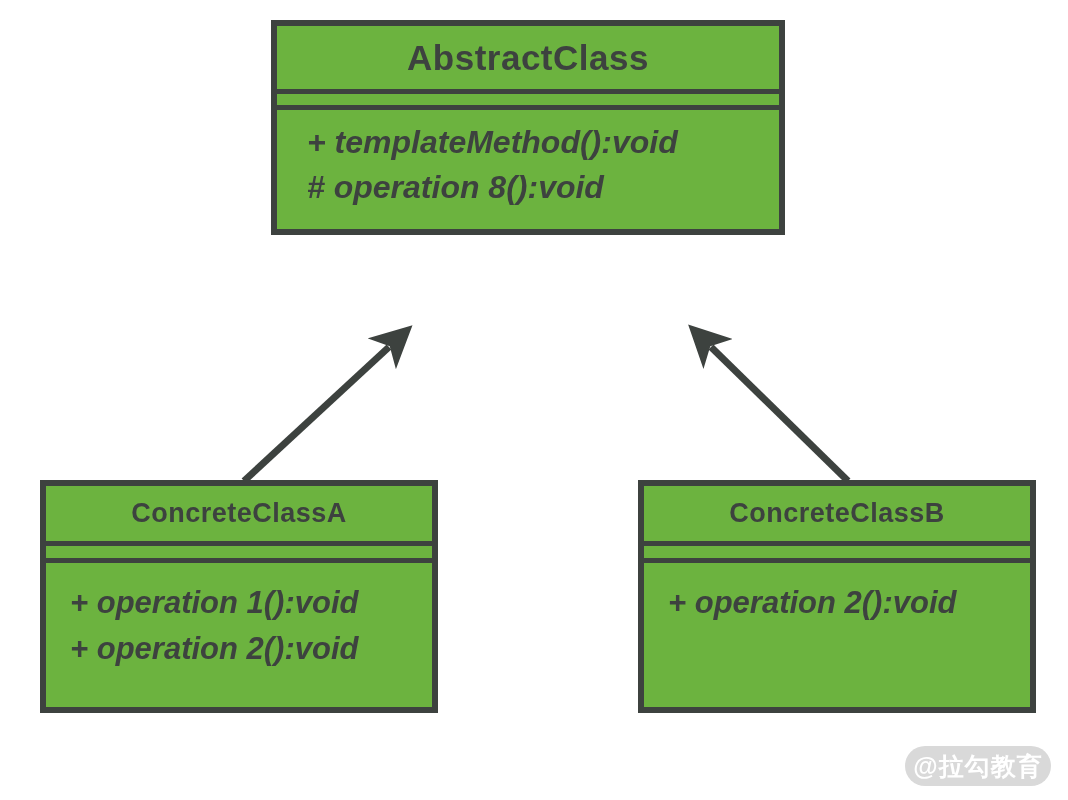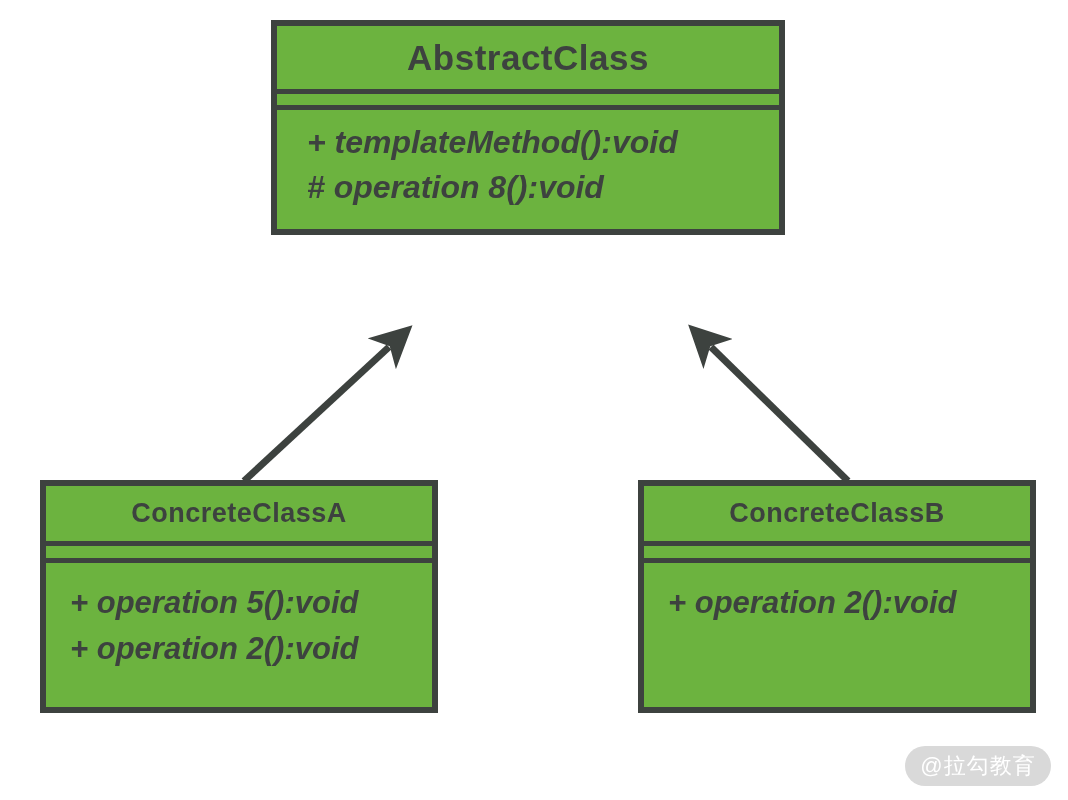--- a/index.html
+++ b/index.html
@@ -65,25 +65,26 @@
   .box-concrete .class-attrs   { height: 17px; }
   .box-concrete .class-methods { padding: 17px 6px 0 24px; font-size: 31px; line-height: 46px; }
 
   .watermark {
     position: absolute;
     left: 905px; top: 746px;
     width: 146px; height: 40px;
     background: var(--watermark-bg);
     border-radius: 20px;
     color: var(--watermark-text);
-    font-size: 22px;
+    font-size: 25px;
     display: flex;
     align-items: center;
     justify-content: center;
     letter-spacing: 1px;
+    font-weight: bold;
   }
 </style>
 </head>
 <body>
 
 <div class="canvas">
 
   <svg class="arrow-layer" width="1068" height="800" viewBox="0 0 1068 800" xmlns="http://www.w3.org/2000/svg">
     <defs>
       <marker id="stealth-arrow" markerUnits="userSpaceOnUse" markerWidth="44" markerHeight="42" refX="10" refY="21" orient="auto">
@@ -100,21 +101,21 @@
     <div class="class-methods">
       <div class="method-row">+ templateMethod():void</div>
       <div class="method-row"># operation 8():void</div>
     </div>
   </div>
 
   <div class="class-box box-concrete box-concrete-a">
     <div class="class-title">ConcreteClassA</div>
     <div class="class-attrs"></div>
     <div class="class-methods">
-      <div class="method-row">+ operation 5():void</div>
+      <div class="method-row">+ operation 1():void</div>
       <div class="method-row">+ operation 2():void</div>
     </div>
   </div>
 
   <div class="class-box box-concrete box-concrete-b">
     <div class="class-title">ConcreteClassB</div>
     <div class="class-attrs"></div>
     <div class="class-methods">
       <div class="method-row">+ operation 2():void</div>
     </div>

